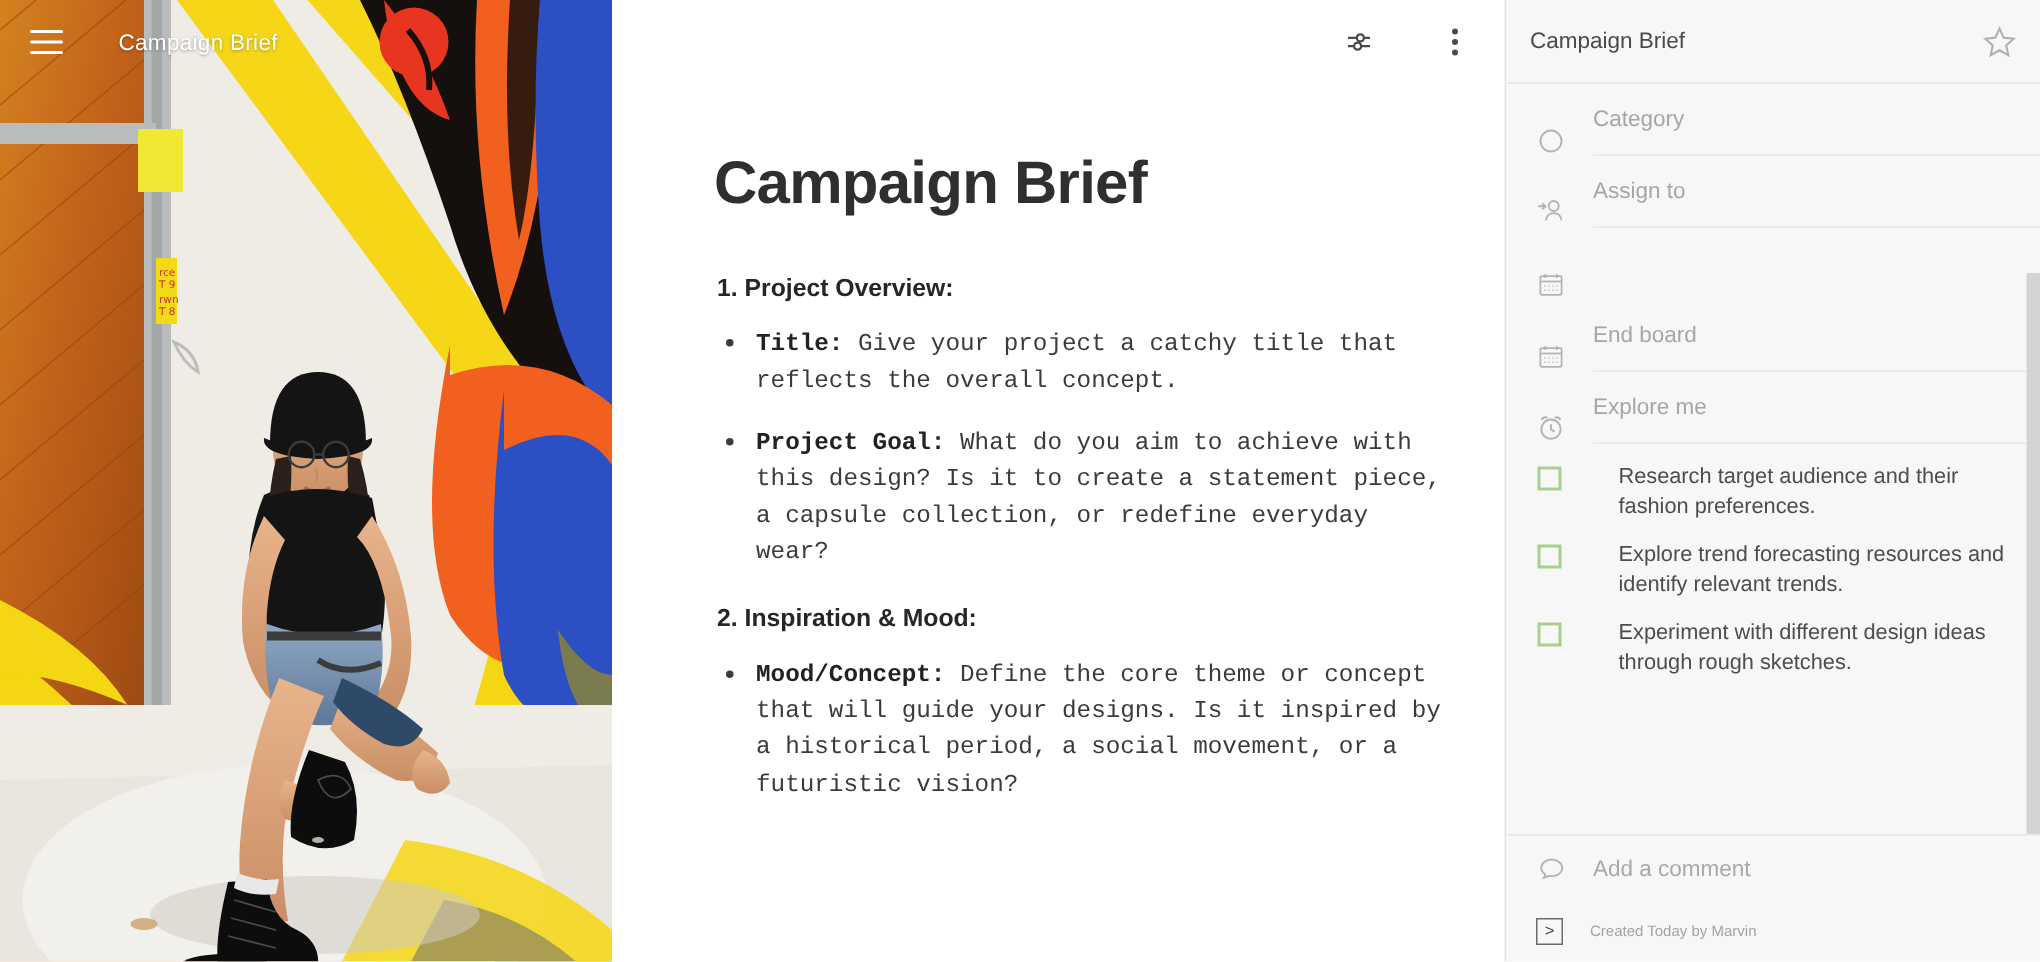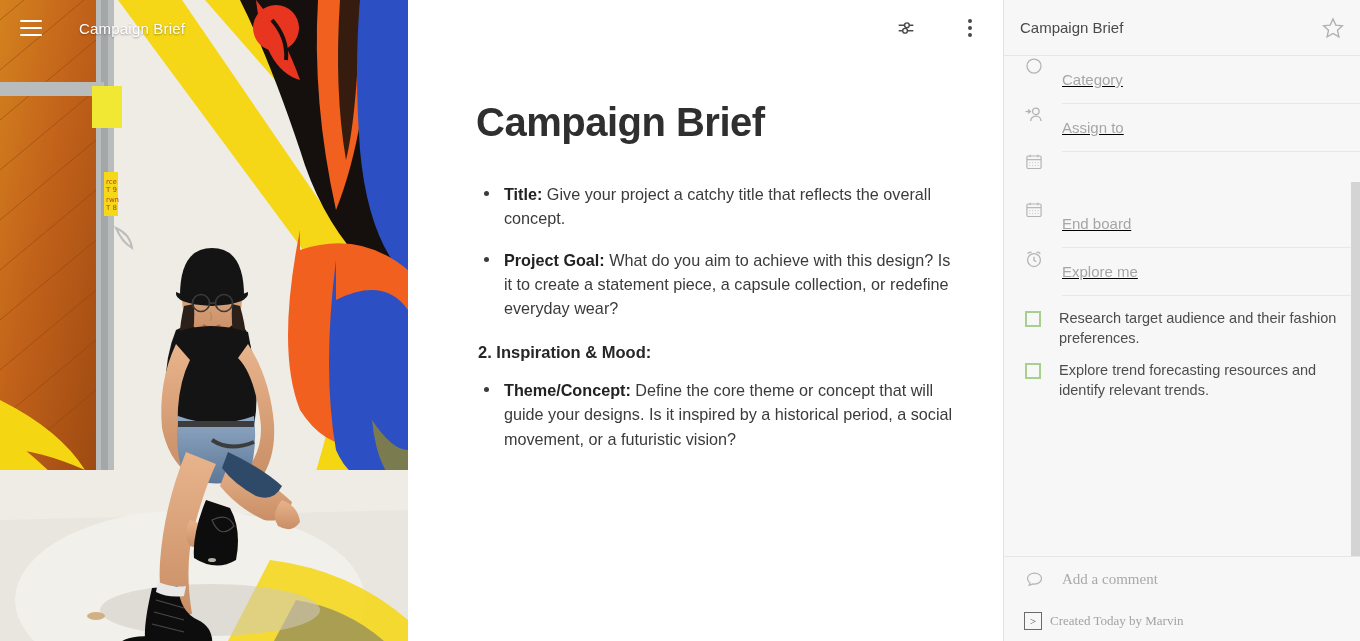--- a/index.html
+++ b/index.html
@@ -90,20 +90,21 @@
     line-height: 1.3;
   }
   ul.doc-list { list-style: none; margin: 0 0 0 2px; padding: 0; }
   ul.doc-list li {
     position: relative;
     padding-left: 26px;
     margin-bottom: 17px;
     font-size: 16.2px;
     line-height: 1.5;
     color: #3b3b3b;
+    font-family: Liberation Mono, monospace;
   }
   ul.doc-list li::before {
     content: "";
     position: absolute;
     left: 6px; top: 9px;
     width: 5px; height: 5px;
     border-radius: 50%;
     background: #3b3b3b;
   }
   ul.doc-list li b { font-weight: 700; color: #222; }
@@ -130,25 +131,24 @@
   }
   .star-btn { width: 26px; height: 26px; display:flex; align-items:center; justify-content:center; cursor:pointer; }
 
   .panel-scroll {
     position: relative;
     flex: 1 1 auto;
     overflow: hidden;
     background: #f7f7f7;
   }
   .meta-row {
-    display: flex; align-items: flex-start;
+    display: flex; align-items: flex-end;
     height: 48px;
     padding-left: 16px;
     cursor: pointer;
-    text-decoration: underline;
   }
   .meta-icon {
     width: 28px; flex: 0 0 28px;
     display: flex; align-items: center; justify-content: center;
     color: #b3b3b3;
   }
   .meta-label {
     margin-left: 14px;
     flex: 1 1 auto;
     font-size: 15px;
@@ -158,57 +158,58 @@
     border-bottom: 1px solid #e8e8e8;
     padding-right: 14px;
   }
   .meta-row:last-of-type .meta-label { border-bottom: 1px solid #e8e8e8; }
 
   .check-list { padding: 6px 0 4px 0; }
   .check-row {
     display: flex;
     padding: 6px 14px 6px 16px;
     cursor: pointer;
+    gap: 20px;
   }
   .cbox {
     width: 16px; height: 16px;
     flex: 0 0 16px;
     border: 2px solid #a9cf8e;
     background: #f7f7f7;
     margin: 3px 0 0 5px;
     cursor: pointer;
   }
   .check-text {
     margin-left: 18px;
     font-size: 14.5px;
     line-height: 1.38;
     color: #4d4d4d;
   }
 
-  .panel-foot { flex: 0 0 auto; background: #f7f7f7; border-top: 1px solid #e6e6e6; font-family: Liberation Serif, serif; }
+  .panel-foot { flex: 0 0 auto; background: #f7f7f7; border-top: 1px solid #e6e6e6; }
   .comment-row {
     display: flex; align-items: center;
     height: 44px;
     padding-left: 16px;
     cursor: pointer;
   }
   .comment-row .meta-label { color: #a9a9a9; border-bottom: none; font-size: 15px; }
   .created-row {
     display: flex; align-items: center;
     height: 40px;
     padding-left: 16px;
   }
   .created-icon {
     width: 18px; height: 18px; flex: 0 0 18px;
     border: 1.5px solid #6b6b6b;
     display: flex; align-items: center; justify-content: center;
     font-size: 11px; color: #4a4a4a; line-height: 1;
     margin-left: 4px;
   }
-  .created-text { margin-left: 8px; font-size: 13px; color: #a3a3a3; text-align: right; }
+  .created-text { margin-left: 18px; font-size: 10px; color: #a3a3a3; text-align: right; }
 
   
   .pscroll-track {
     position: absolute; top: 63px; right: 0; width: 9px; bottom: 0;
     background: transparent;
   }
   .pscroll-thumb {
     position: absolute; top: 63px; right: 0;
     width: 9px; height: 412px;
     background: #d4d4d4;
@@ -383,33 +384,34 @@
             <span></span>
             <span></span>
             <span></span>
           </div>
       </div>
     </div>
 
     <div class="doc-body">
       <h1 class="doc-title">Campaign Brief</h1>
 
+      <div class="sec-head">1. Project Overview:</div>
       <ul class="doc-list">
         <li>
           <b>Title:</b><span> Give your project a catchy title that reflects the overall concept.</span>
         </li>
         <li>
           <b>Project Goal:</b><span> What do you aim to achieve with this design? Is it to create a statement piece, a capsule collection, or redefine everyday wear?</span>
         </li>
       </ul>
 
       <div class="sec-head">2. Inspiration &amp; Mood:</div>
       <ul class="doc-list">
         <li>
-          <b>Theme/Concept:</b><span> Define the core theme or concept that will guide your designs. Is it inspired by a historical period, a social movement, or a futuristic vision?</span>
+          <b>Mood/Concept:</b><span> Define the core theme or concept that will guide your designs. Is it inspired by a historical period, a social movement, or a futuristic vision?</span>
         </li>
 
       </ul>
     </div>
   </div>
 
   <div class="panel">
 
     <div class="panel-head">
       <div class="panel-title">Campaign Brief</div>
@@ -500,20 +502,24 @@
 
       <div class="check-list">
         <div class="check-row">
           <div class="cbox"></div>
           <div class="check-text">Research target audience and their fashion preferences.</div>
         </div>
         <div class="check-row">
           <div class="cbox"></div>
           <div class="check-text">Explore trend forecasting resources and identify relevant trends.</div>
         </div>
+        <div class="check-row">
+          <div class="cbox"></div>
+          <div class="check-text">Experiment with different design ideas through rough sketches.</div>
+        </div>
       </div>
 
       <div class="pscroll-track">
         <div class="pscroll-thumb"></div>
       </div>
     </div>
 
     <div class="panel-foot">
       <div class="comment-row">
         <div class="meta-icon">

